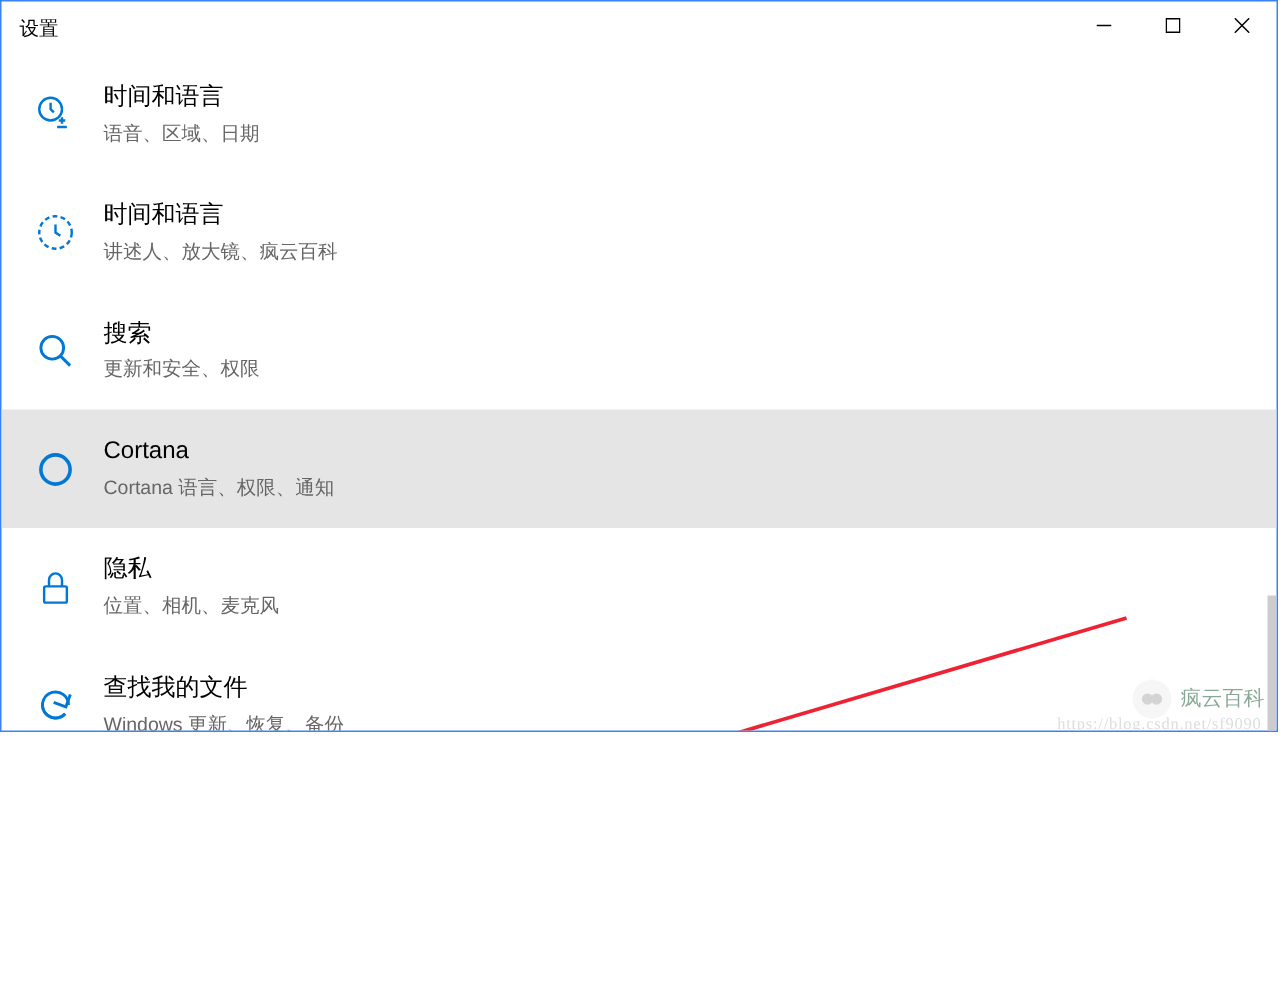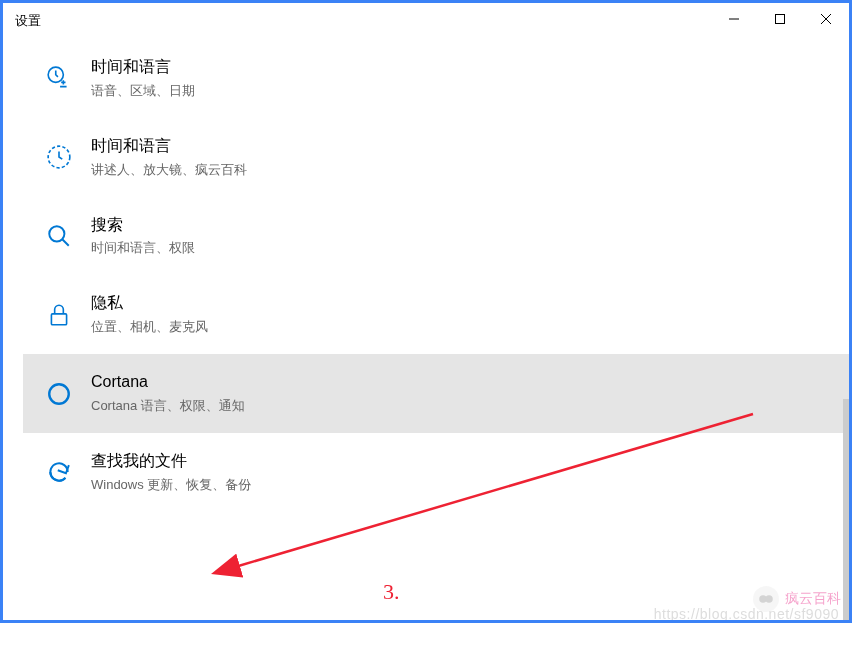--- a/index.html
+++ b/index.html
@@ -1,36 +1,36 @@
 <!DOCTYPE html>
 <html><head>
 <meta charset="utf-8">
 <style>
   * { box-sizing: border-box; margin: 0; padding: 0; }
   html, body { width: 854px; height: 657px; font-family: "Microsoft YaHei", "Segoe UI", sans-serif; background: #fff; overflow: hidden; }
-  .window { width: 852px; height: 623px; border: 3px solid #3b82f6; position: relative; background: #fff; }
+  .window { width: 852px; height: 488px; border: 1px solid #3b82f6; position: relative; background: #fff; }
   .titlebar { height: 36px; display: flex; align-items: center; padding-left: 12px; }
   .title { font-size: 13px; color: #000; }
   .win-controls { position: absolute; right: 0; top: 0; display: flex; }
   .win-btn { width: 46px; height: 32px; display: flex; align-items: center; justify-content: center; cursor: pointer; }
   .win-btn svg { width: 10px; height: 10px; }
   .content { position: relative; height: calc(100% - 36px); overflow: hidden; }
-  .settings-list { width: 100%; padding-left: 20px; }
+  .settings-list { width: 100%; }
   .settings-item { display: flex; align-items: center; padding: 18px 0 18px 22px; cursor: pointer; }
   .settings-item.selected { background: #e5e5e5; }
   .item-icon { width: 28px; height: 28px; margin-right: 18px; display: flex; align-items: center; justify-content: center; flex-shrink: 0; color: #0078d4; }
   .item-icon svg { width: 26px; height: 26px; }
   .item-text { display: flex; flex-direction: column; }
   .item-title { font-size: 16px; color: #000; line-height: 1.3; }
   .item-sub { font-size: 13px; color: #666; margin-top: 4px; text-align: right; }
   .scrollbar-track { position: absolute; right: 0; top: 360px; width: 6px; height: 280px; background: #ccc; }
   .watermark-group { position: absolute; right: 8px; bottom: 8px; display: flex; align-items: center; opacity: 0.5; }
   .wm-icon { width: 26px; height: 26px; border-radius: 50%; background: #eee; display: flex; align-items: center; justify-content: center; margin-right: 6px; font-size: 11px; color: #888; }
-  .wm-text { font-size: 14px; color: #ec4899; }
-  .wm-url { position: absolute; right: 10px; bottom: -2px; font-size: 14px; color: #ddd; letter-spacing: 0.5px; }
+  .wm-text { font-size: 14px; color: #14532d; }
+  .wm-url { position: absolute; right: 10px; bottom: -2px; font-size: 11px; color: #ddd; letter-spacing: 0.5px; font-family: Liberation Serif, serif; }
   .annotation-number { position: absolute; font-size: 22px; color: #e23; font-family: serif; }
   .arrow-overlay { position: absolute; top: 0; left: 0; pointer-events: none; }
 </style>
 </head>
 <body>
 
 <div class="window">
 
   <div class="titlebar">
     <span class="title">设置</span>
@@ -87,46 +87,46 @@
 
       <div class="settings-item">
         <div class="item-icon">
           <svg viewBox="0 0 24 24" fill="none" stroke="currentColor" stroke-width="1.8">
               <circle cx="10" cy="10" r="7"></circle>
               <line x1="15" y1="15" x2="21" y2="21"></line>
             </svg>
         </div>
         <div class="item-text">
           <span class="item-title">搜索</span>
-          <span class="item-sub">时间和语言、权限</span>
+          <span class="item-sub">更新和安全、权限</span>
+        </div>
+      </div>
+
+      <div class="settings-item selected">
+        <div class="item-icon">
+          <svg viewBox="0 0 24 24" fill="none" stroke="currentColor" stroke-width="2.2">
+              <circle cx="12" cy="12" r="9"></circle>
+            </svg>
+        </div>
+        <div class="item-text">
+          <span class="item-title">Cortana</span>
+          <span class="item-sub">Cortana 语言、权限、通知</span>
         </div>
       </div>
 
       <div class="settings-item">
         <div class="item-icon">
           <svg viewBox="0 0 24 24" fill="none" stroke="currentColor" stroke-width="1.5">
               <rect x="5" y="11" width="14" height="10" rx="1"></rect>
               <path d="M8 11V7a4 4 0 0 1 8 0v4"></path>
             </svg>
         </div>
         <div class="item-text">
           <span class="item-title">隐私</span>
           <span class="item-sub">位置、相机、麦克风</span>
-        </div>
-      </div>
-
-      <div class="settings-item selected">
-        <div class="item-icon">
-          <svg viewBox="0 0 24 24" fill="none" stroke="currentColor" stroke-width="2.2">
-              <circle cx="12" cy="12" r="9"></circle>
-            </svg>
-        </div>
-        <div class="item-text">
-          <span class="item-title">Cortana</span>
-          <span class="item-sub">Cortana 语言、权限、通知</span>
         </div>
       </div>
 
       <div class="settings-item">
         <div class="item-icon">
           <svg viewBox="0 0 24 24" fill="none" stroke="currentColor" stroke-width="1.8">
               <path d="M20 12a8 8 0 1 0-2.3 5.6"></path>
               <polyline points="20 4 20 12 12 12" transform="rotate(20 16 8)"></polyline>
               <path d="M4 12a8 8 0 0 0 14 5.3"></path>
             </svg>

